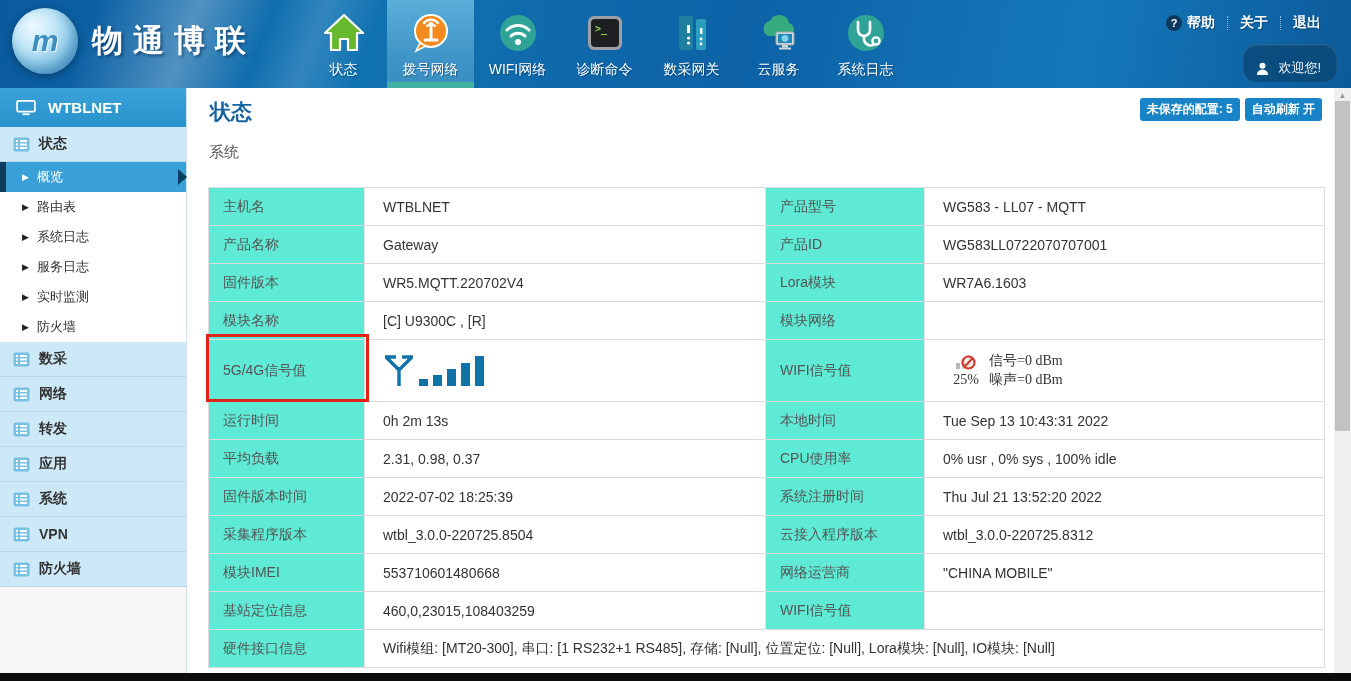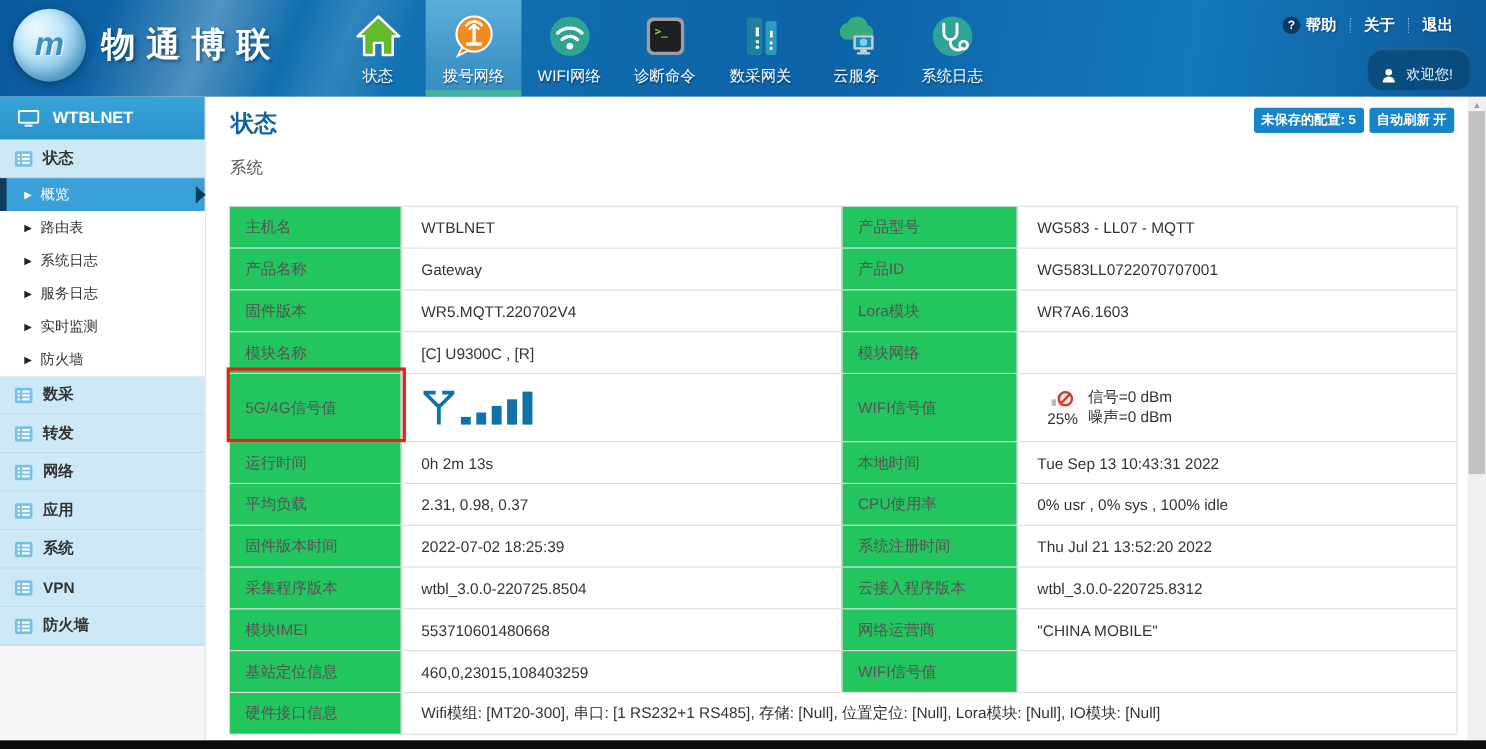--- a/index.html
+++ b/index.html
@@ -67,30 +67,30 @@
   .badges { position:absolute; right:12px; top:10px; display:flex; gap:5px; }
   .badge { background:#1883c6; color:#fff; font-size:12px; font-weight:bold; padding:3px 7px;
     border-radius:3px; cursor:pointer; white-space:nowrap; }
   .section-title { position:absolute; left:21px; top:55px; color:#555; font-size:15px; }
 
   .tbl { position:absolute; left:20px; top:99px; width:1117px; border:1px solid #ddd;
     border-bottom:none; }
   .trow { display:grid; grid-template-columns:156px 400px 160px 1fr; border-bottom:1px solid #ddd; }
   .trow.full { grid-template-columns:156px 1fr; }
   .tcell { min-height:37px; display:flex; align-items:center; font-size:14px; }
-  .tlabel { background:#22c55e; color:#555; padding-left:14px; border-right:1px solid #e2e2e2; }
+  .tlabel { background:#5eead4; color:#555; padding-left:14px; border-right:1px solid #e2e2e2; }
   .tvalue { color:#333; padding-left:18px; }
   .trow .tlabel:nth-child(3) { border-left:1px solid #e2e2e2; }
   .trow.sig .tcell { min-height:61px; }
 
   .redbox { position:absolute; left:-3px; top:146px; width:163px; height:68px;
     border:3px solid #e2231a; pointer-events:none; z-index:5; }
 
   .wifi-grid { display:grid; grid-template-columns:46px auto; grid-template-rows:19px 19px;
-    align-items:center; font-size:14px; color:#333; }
+    align-items:center; font-size:14px; color:#333;font-family:Liberation Serif, serif; }
   .wifi-grid .pct { text-align:center; }
   .wifi-grid .wline { white-space:nowrap; }
 
   
   .scrollbar { position:absolute; right:0; top:88px; width:17px; height:585px; background:#f0f0f0; }
   .scroll-up { height:14px; display:flex; align-items:center; justify-content:center;
     color:#9a9a9a; font-size:8px; cursor:pointer; }
   .scroll-thumb { position:absolute; top:13px; left:1px; width:15px; height:330px; background:#c2c2c2;
     cursor:pointer; }
   .bottom-bar { position:absolute; left:0; bottom:0; width:1351px; height:8px; background:#0c0c0c; }
@@ -260,33 +260,33 @@
   <div class="sb-item">
     <svg class="list-ic" width="17" height="15" viewBox="0 0 17 15">
       <rect x="0.5" y="0.5" width="16" height="14" rx="2" fill="#79c0e5"></rect>
       <rect x="3" y="3" width="2" height="2" fill="#fff"></rect>
         <rect x="7" y="3" width="7" height="2" fill="#fff"></rect>
       <rect x="3" y="6.5" width="2" height="2" fill="#fff"></rect>
         <rect x="7" y="6.5" width="7" height="2" fill="#fff"></rect>
       <rect x="3" y="10" width="2" height="2" fill="#fff"></rect>
         <rect x="7" y="10" width="7" height="2" fill="#fff"></rect>
     </svg>
+    <span>网络</span>
+  </div>
+  <div class="sb-item">
+    <svg class="list-ic" width="17" height="15" viewBox="0 0 17 15">
+      <rect x="0.5" y="0.5" width="16" height="14" rx="2" fill="#79c0e5"></rect>
+      <rect x="3" y="3" width="2" height="2" fill="#fff"></rect>
+        <rect x="7" y="3" width="7" height="2" fill="#fff"></rect>
+      <rect x="3" y="6.5" width="2" height="2" fill="#fff"></rect>
+        <rect x="7" y="6.5" width="7" height="2" fill="#fff"></rect>
+      <rect x="3" y="10" width="2" height="2" fill="#fff"></rect>
+        <rect x="7" y="10" width="7" height="2" fill="#fff"></rect>
+    </svg>
     <span>转发</span>
-  </div>
-  <div class="sb-item">
-    <svg class="list-ic" width="17" height="15" viewBox="0 0 17 15">
-      <rect x="0.5" y="0.5" width="16" height="14" rx="2" fill="#79c0e5"></rect>
-      <rect x="3" y="3" width="2" height="2" fill="#fff"></rect>
-        <rect x="7" y="3" width="7" height="2" fill="#fff"></rect>
-      <rect x="3" y="6.5" width="2" height="2" fill="#fff"></rect>
-        <rect x="7" y="6.5" width="7" height="2" fill="#fff"></rect>
-      <rect x="3" y="10" width="2" height="2" fill="#fff"></rect>
-        <rect x="7" y="10" width="7" height="2" fill="#fff"></rect>
-    </svg>
-    <span>网络</span>
   </div>
   <div class="sb-item">
     <svg class="list-ic" width="17" height="15" viewBox="0 0 17 15">
       <rect x="0.5" y="0.5" width="16" height="14" rx="2" fill="#79c0e5"></rect>
       <rect x="3" y="3" width="2" height="2" fill="#fff"></rect>
         <rect x="7" y="3" width="7" height="2" fill="#fff"></rect>
       <rect x="3" y="6.5" width="2" height="2" fill="#fff"></rect>
         <rect x="7" y="6.5" width="7" height="2" fill="#fff"></rect>
       <rect x="3" y="10" width="2" height="2" fill="#fff"></rect>
         <rect x="7" y="10" width="7" height="2" fill="#fff"></rect>

